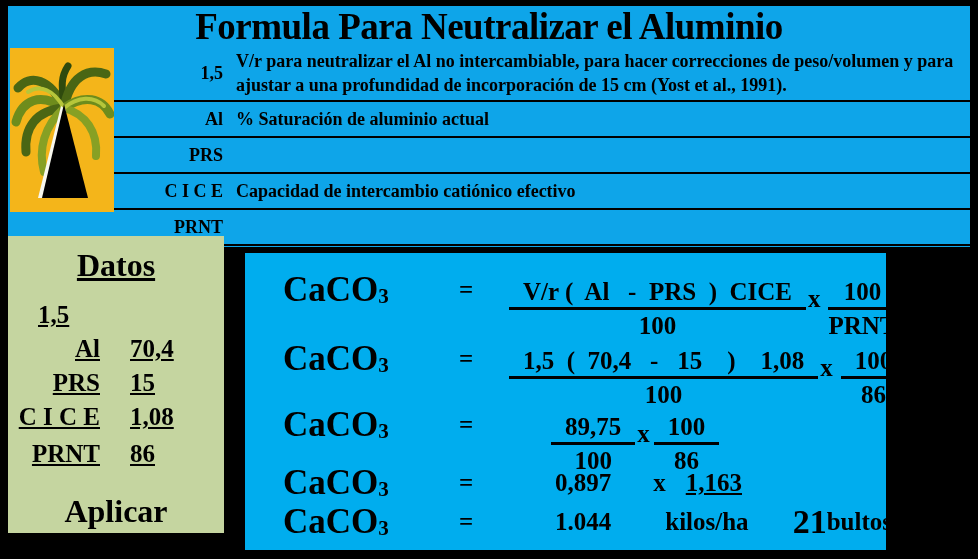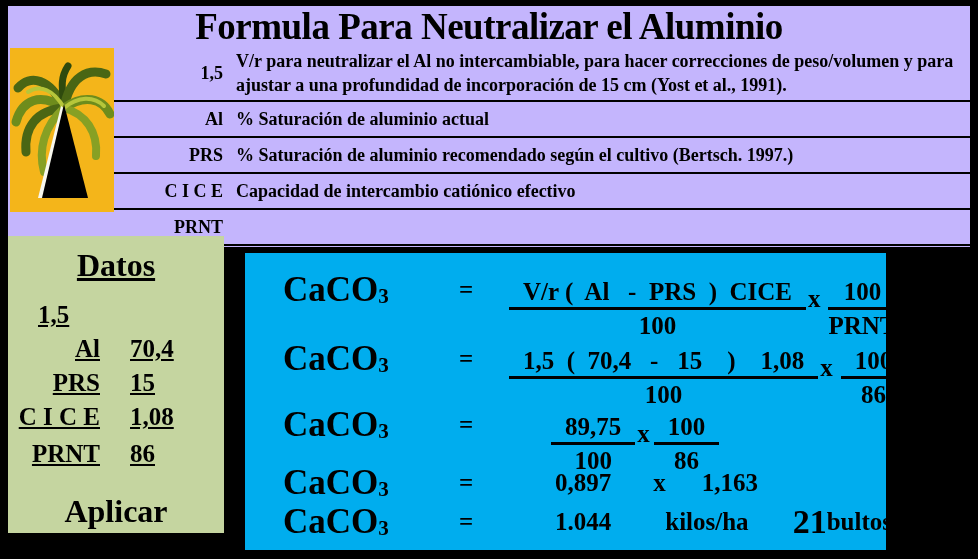--- a/index.html
+++ b/index.html
@@ -5,21 +5,21 @@
   html,body { margin:0; padding:0; background:#000; }
   * { box-sizing:border-box; }
   .frame {
     position:relative; width:978px; height:559px; background:#000;
     font-family:"Liberation Serif", serif; font-weight:bold; color:#000;
     overflow:hidden;
   }
   
   .header {
     position:absolute; left:8px; top:6px; width:962px; height:241px;
-    background:#c4b5fd;
+    background:#0ea5e9;
   }
   .title {
     text-align:center; font-size:37px; line-height:40px; letter-spacing:-0.5px;
     padding-top:1px; white-space:nowrap;
   }
   .header-body { position:absolute; left:0; top:40px; right:0; bottom:0; display:flex; }
   .palm-box { flex:none; width:104px; height:164px; margin:2px 0 0 2px; background:#f4b51a; }
   .palm-box svg { display:block; width:100%; height:100%; }
   .defs { flex:1; display:flex; flex-direction:column; margin-top:0; }
   .def-row {
@@ -54,21 +54,21 @@
   .lhs sub { font-size:0.6em; vertical-align:baseline; position:relative; top:0.1em; line-height:0; }
   .eq { flex:none; width:66px; text-align:center; font-size:25px; }
   .frac { display:flex; flex-direction:column; align-items:center; font-size:25px; line-height:29px; margin-left:10px; }
   .frac .num { padding:0 14px 1px; border-bottom:3px solid #000; white-space:pre;margin-top:36px; }
   .frac .den { padding-top:1px; white-space:pre; }
   .frac-full { flex:1; margin-left:6px; margin-right:0; }
   .frac-full .num { width:100%; text-align:center; }
   .times { font-size:25px; margin:0 2px; transform:translateY(9px); }
   .term1 { font-size:25px; margin-left:56px; }
   .times4 { font-size:25px; margin:0 0 0 42px; }
-  .term2 { font-size:25px; margin-left:36px; }
+  .term2 { font-size:25px; margin-left:20px;text-decoration:underline; }
   .r5-val   { font-size:25px; margin-left:56px; }
   .r5-unit1 { font-size:25px; margin-left:54px; }
   .r5-val2  { font-size:34px; margin-left:44px; }
   .r5-unit2 { font-size:25px; }
 </style>
 </head>
 <body>
 
 <div class="frame">
 
@@ -100,21 +100,20 @@
         <div class="def-row tall">
           <div class="def-label">1,5</div>
           <div class="def-text">V/r para neutralizar el Al no intercambiable, para hacer correcciones de peso/volumen y para ajustar a una profundidad de incorporación de 15 cm (Yost et al., 1991).</div>
         </div>
         <div class="def-row">
           <div class="def-label">Al</div>
           <div class="def-text">% Saturación de aluminio actual</div>
         </div>
         <div class="def-row">
           <div class="def-label">PRS</div>
-          <div class="def-text">% Saturación de aluminio recomendado según el cultivo (Bertsch. 1997.)</div>
         </div>
         <div class="def-row">
           <div class="def-label">C I C E</div>
           <div class="def-text">Capacidad de intercambio catiónico efectivo</div>
         </div>
         <div class="def-row">
           <div class="def-label">PRNT</div>
         </div>
       </div>
     </div>

